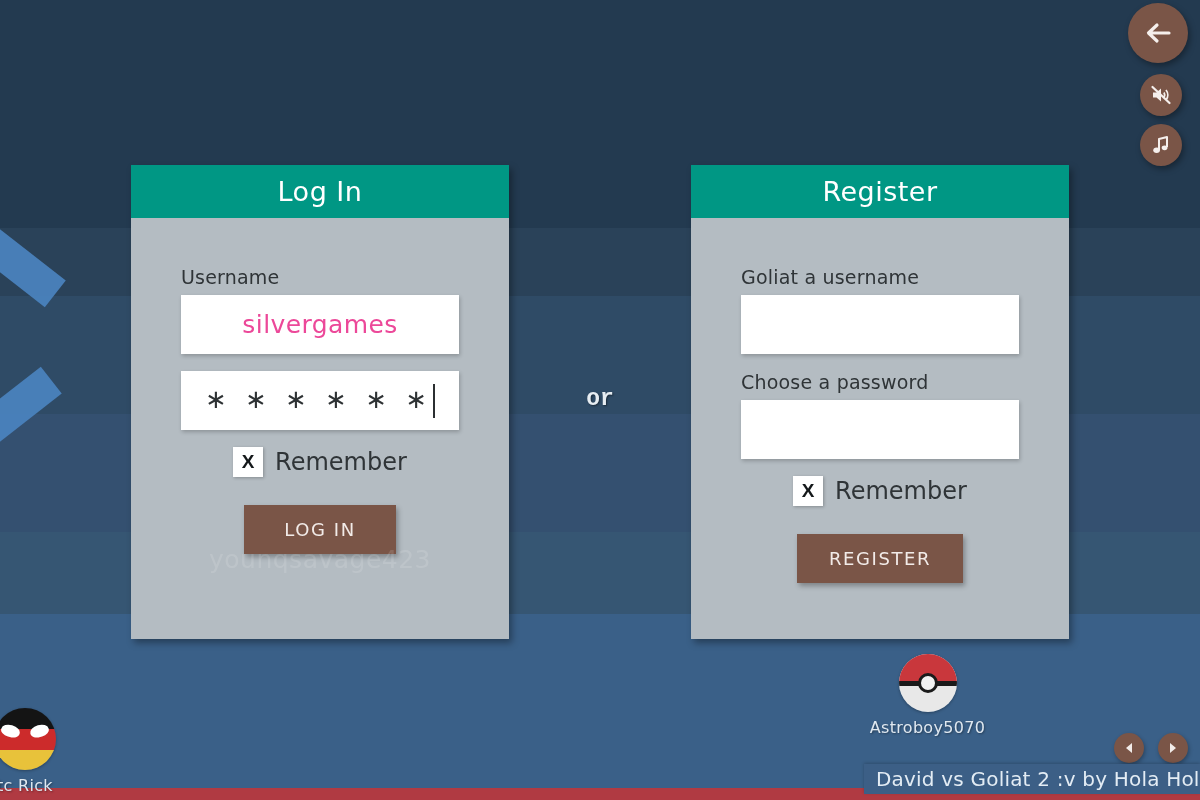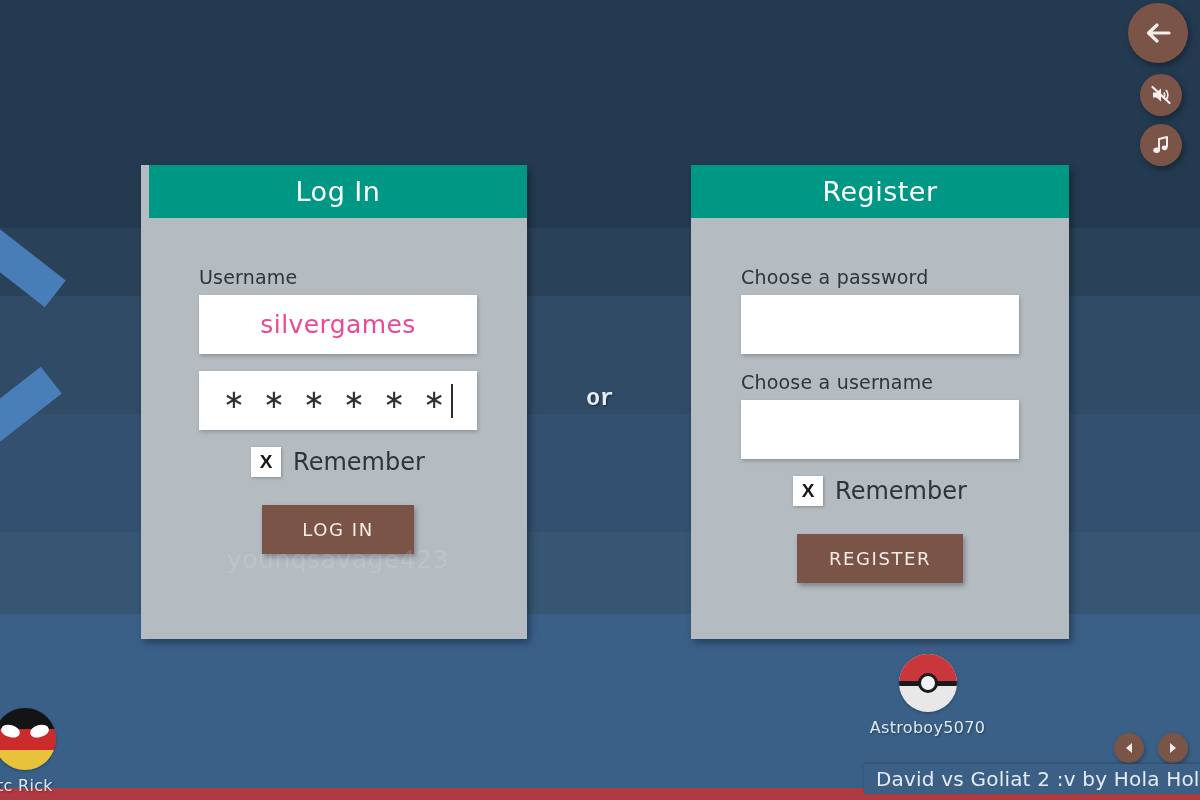--- a/index.html
+++ b/index.html
@@ -43,21 +43,21 @@
     width: 120px; height: 34px;
     transform: rotate(-38deg);
   }
 
   
   .panel {
     position: absolute;
     background: #b4bcc2;
     box-shadow: 3px 4px 7px rgba(0,0,0,.35);
   }
-  .panel-login    { left: 141px; top: 165px; width: 378px; height: 474px; padding-left: 8px; }
+  .panel-login    { left: 131px; top: 165px; width: 378px; height: 474px; }
   .panel-register { left: 691px; top: 165px; width: 378px; height: 474px; }
 
   .panel-header {
     height: 53px;
     background: #009784;
     display: flex;
     align-items: center;
     justify-content: center;
   }
   .panel-header-text {
@@ -344,26 +344,26 @@
   </div>
 
   <div class="or-text">or</div>
 
   <div class="panel panel-register">
     <div class="panel-header">
       <span class="panel-header-text">Register</span>
     </div>
     <div class="panel-body">
 
-      <div class="field-label">Choose a password</div>
+      <div class="field-label">Goliat a username</div>
       <div class="field-input">
         <span class="field-value"></span>
       </div>
 
-      <div class="field-label">Choose a username</div>
+      <div class="field-label">Choose a password</div>
       <div class="field-input">
         <span class="field-value pw"></span>
       </div>
 
       <div class="remember-row">
         <span class="checkbox">X</span>
         <span class="remember-label">Remember</span>
       </div>
 
       <div class="btn-row">

